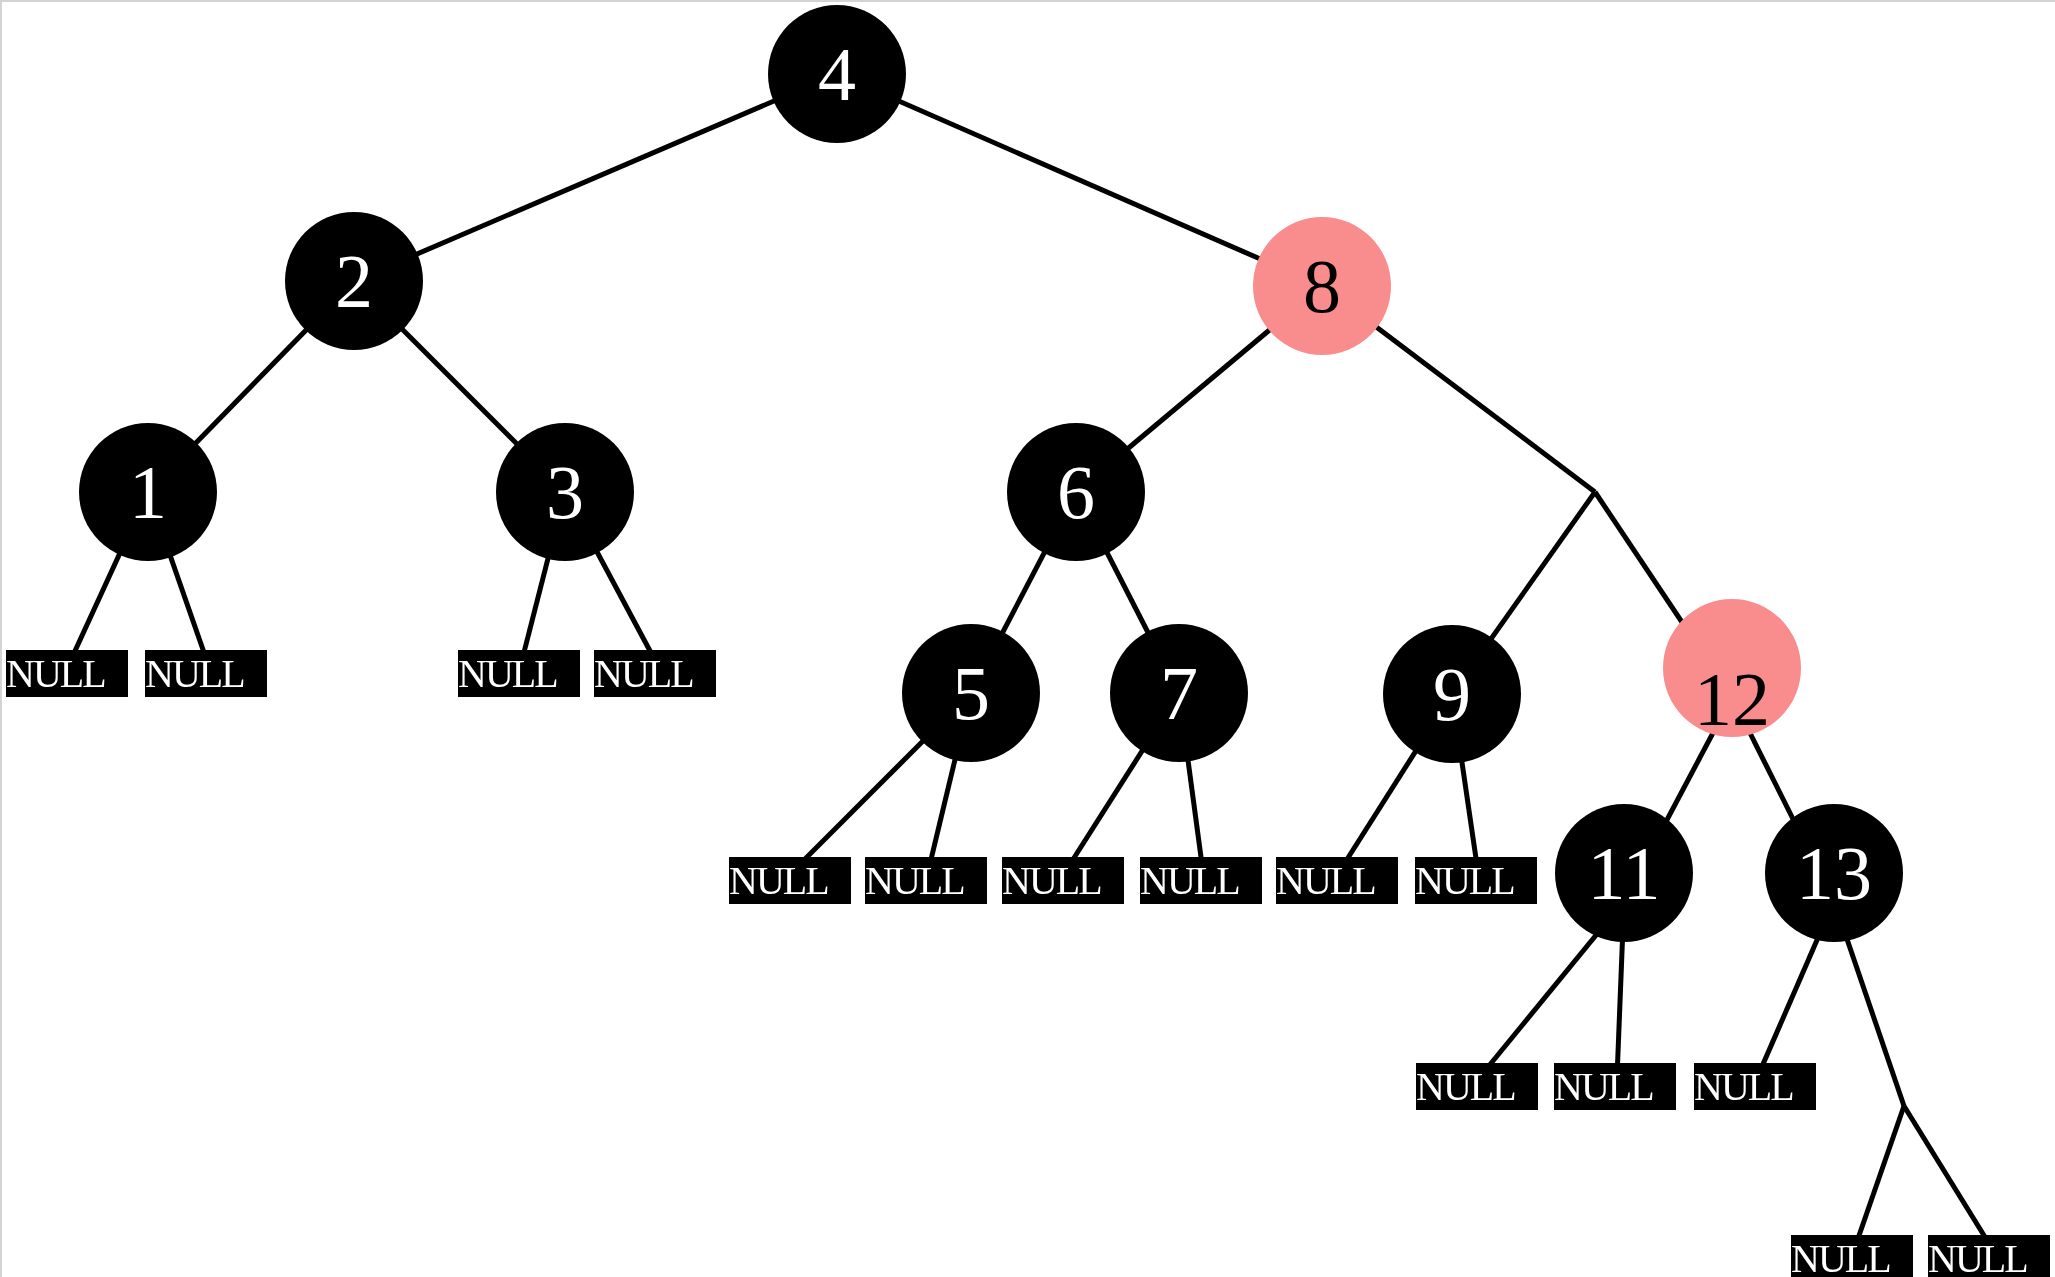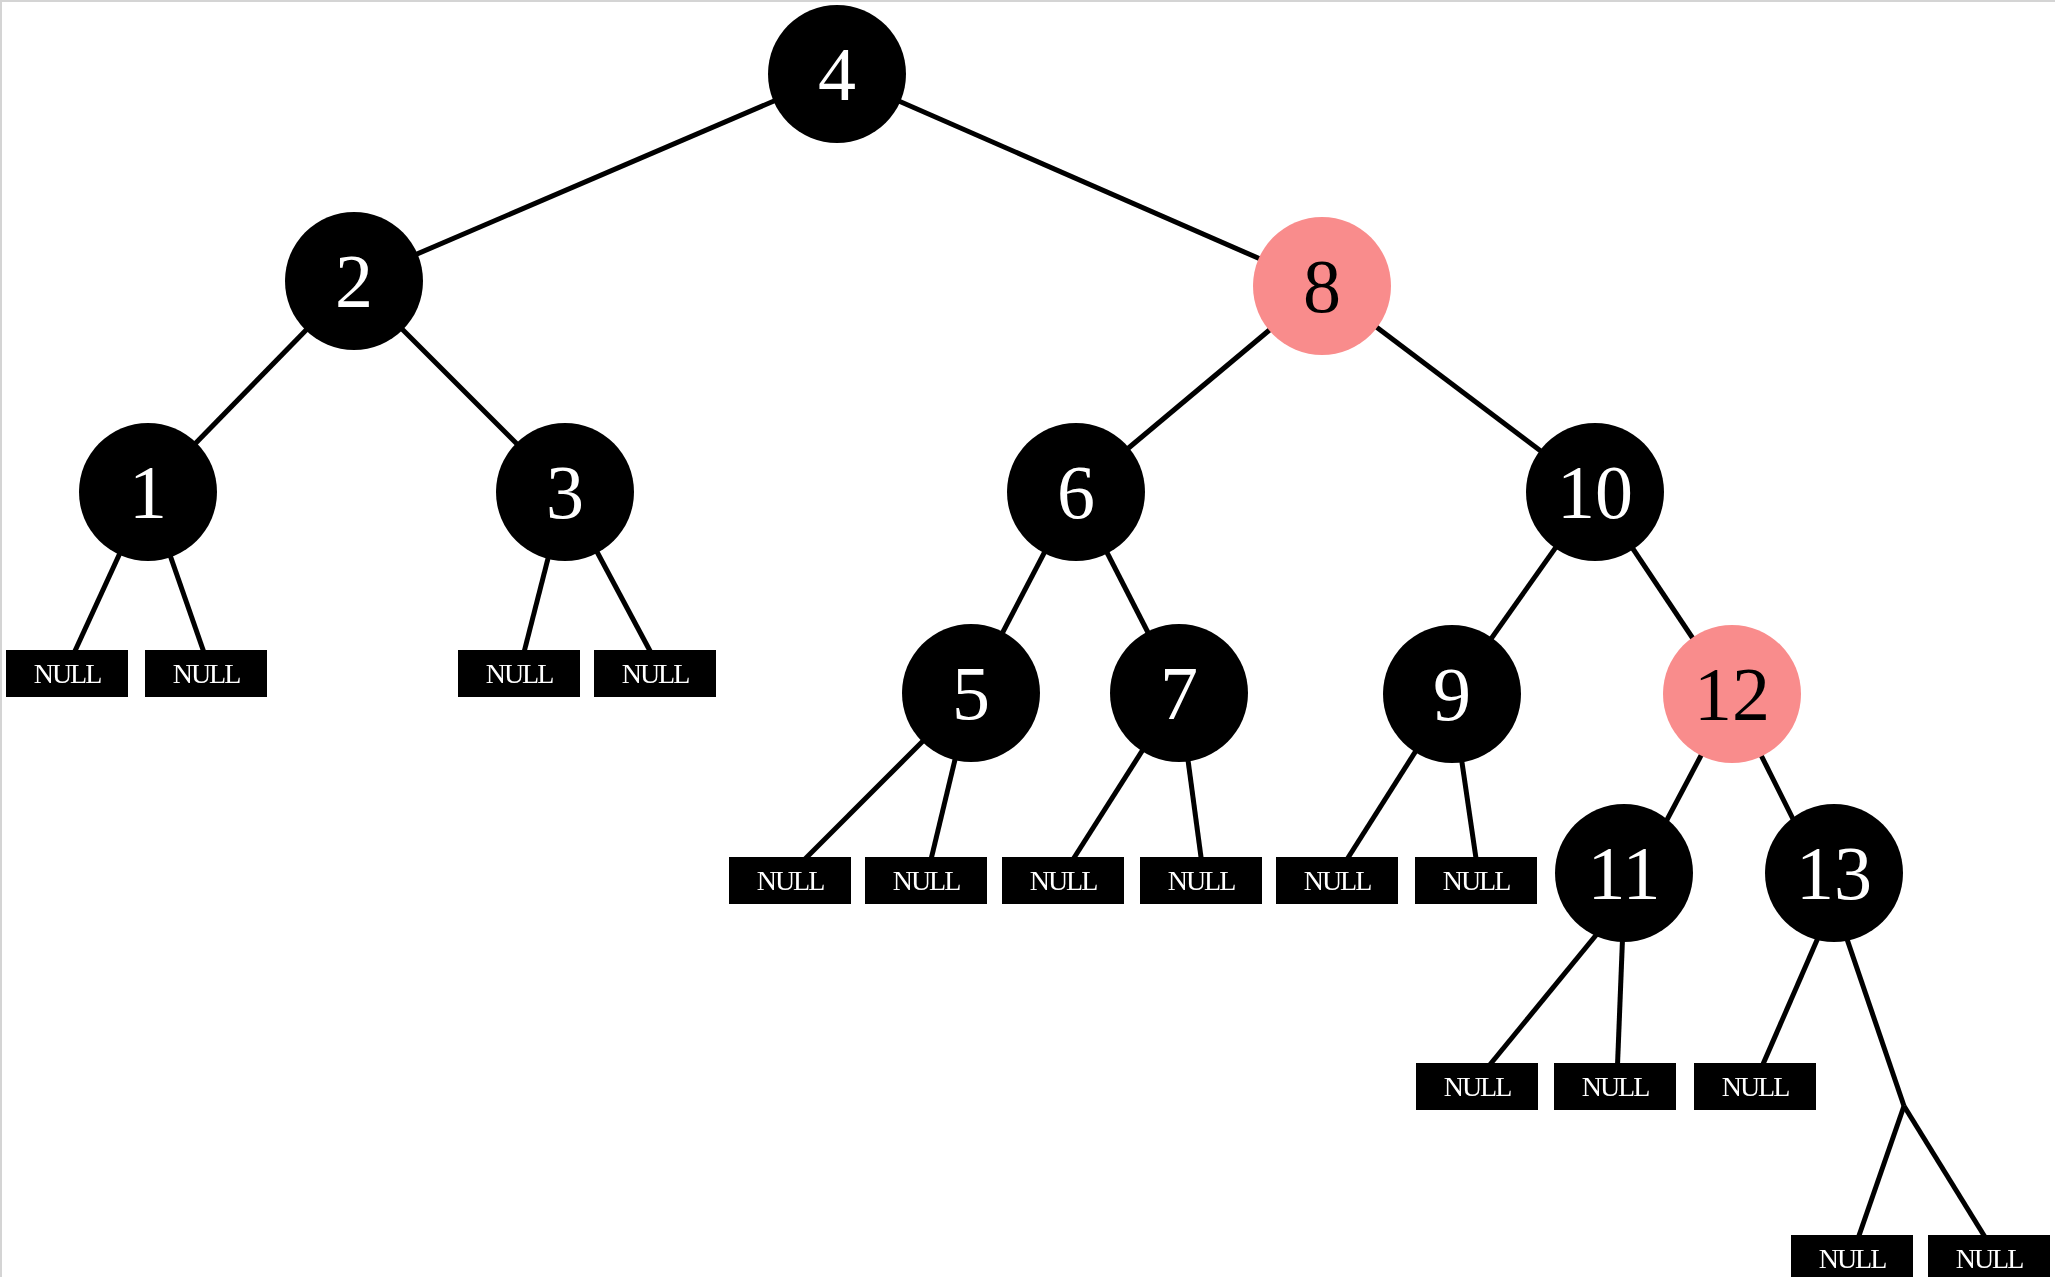--- a/index.html
+++ b/index.html
@@ -24,22 +24,22 @@
     font-size:76px;
     line-height:1;
     user-select:none;
   }
   .node.black{background:#000000;color:#ffffff;}
   .node.red{background:#f98c8c;color:#000000;}
   .null-box{
     position:absolute;
     width:122px;height:47px;
     background:#000000;color:#ffffff;
-    display:flex;align-items:center;justify-content:center;
-    font-size:28px;
+    display:flex;align-items:center;justify-content:flex-start;
+    font-size:40px;
     letter-spacing:-2px;
     line-height:47px;
     white-space:nowrap;
     overflow:hidden;
   }
 </style>
 </head>
 <body>
 
 <div class="canvas">
@@ -88,23 +88,20 @@
 
   <div class="node black" style="left:77px;top:421px;">
       <span>1</span>
     </div>
   <div class="node black" style="left:494px;top:421px;">
       <span>3</span>
     </div>
   <div class="node black" style="left:1005px;top:421px;">
       <span>6</span>
     </div>
-  <div class="node black" style="left:1524px;top:421px;">
-      <span>10</span>
-    </div>
 
   <div class="null-box" style="left:4px;top:648px;">
       <span>NULL</span>
     </div>
   <div class="null-box" style="left:143px;top:648px;">
       <span>NULL</span>
     </div>
   <div class="null-box" style="left:456px;top:648px;">
       <span>NULL</span>
     </div>
@@ -114,21 +111,21 @@
 
   <div class="node black" style="left:900px;top:622px;">
       <span>5</span>
     </div>
   <div class="node black" style="left:1108px;top:622px;">
       <span>7</span>
     </div>
   <div class="node black" style="left:1381px;top:623px;">
       <span>9</span>
     </div>
-  <div class="node red" style="left:1661px;top:623px;">
+  <div class="node red" style="left:1661px;top:597px;align-items:flex-end;">
       <span>12</span>
     </div>
 
   <div class="null-box" style="left:727px;top:855px;">
       <span>NULL</span>
     </div>
   <div class="null-box" style="left:863px;top:855px;">
       <span>NULL</span>
     </div>
   <div class="null-box" style="left:1000px;top:855px;">

